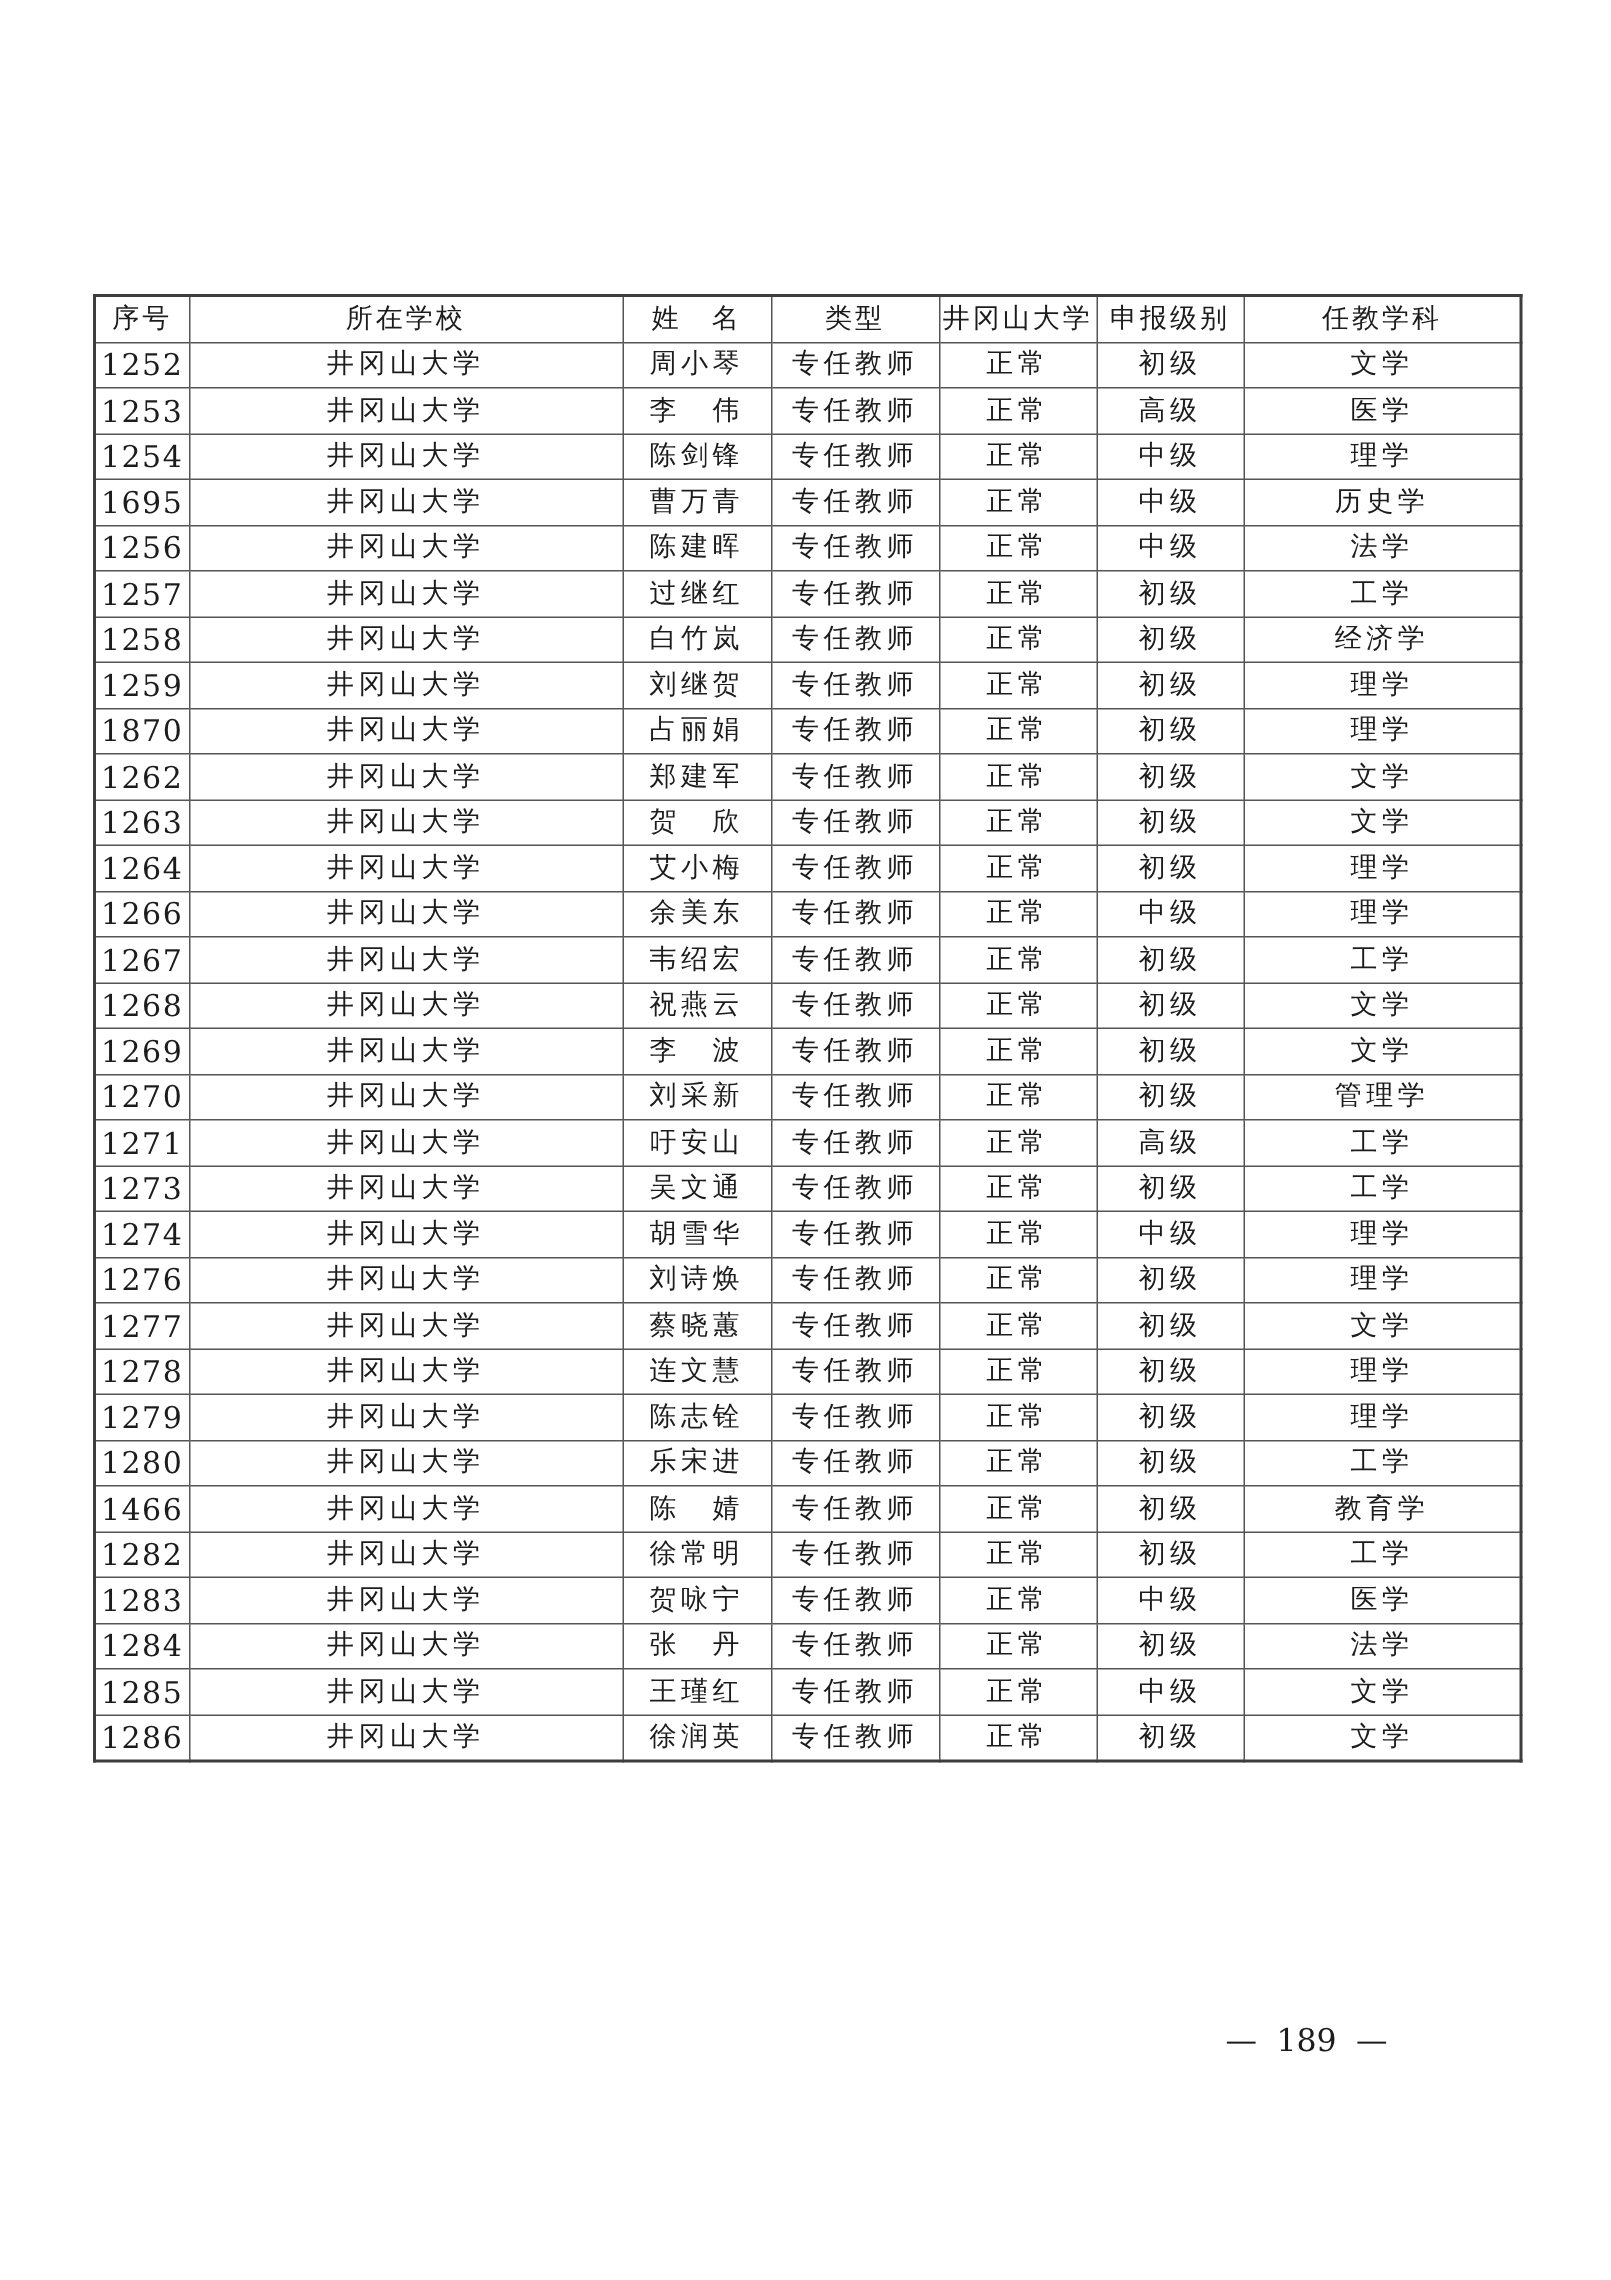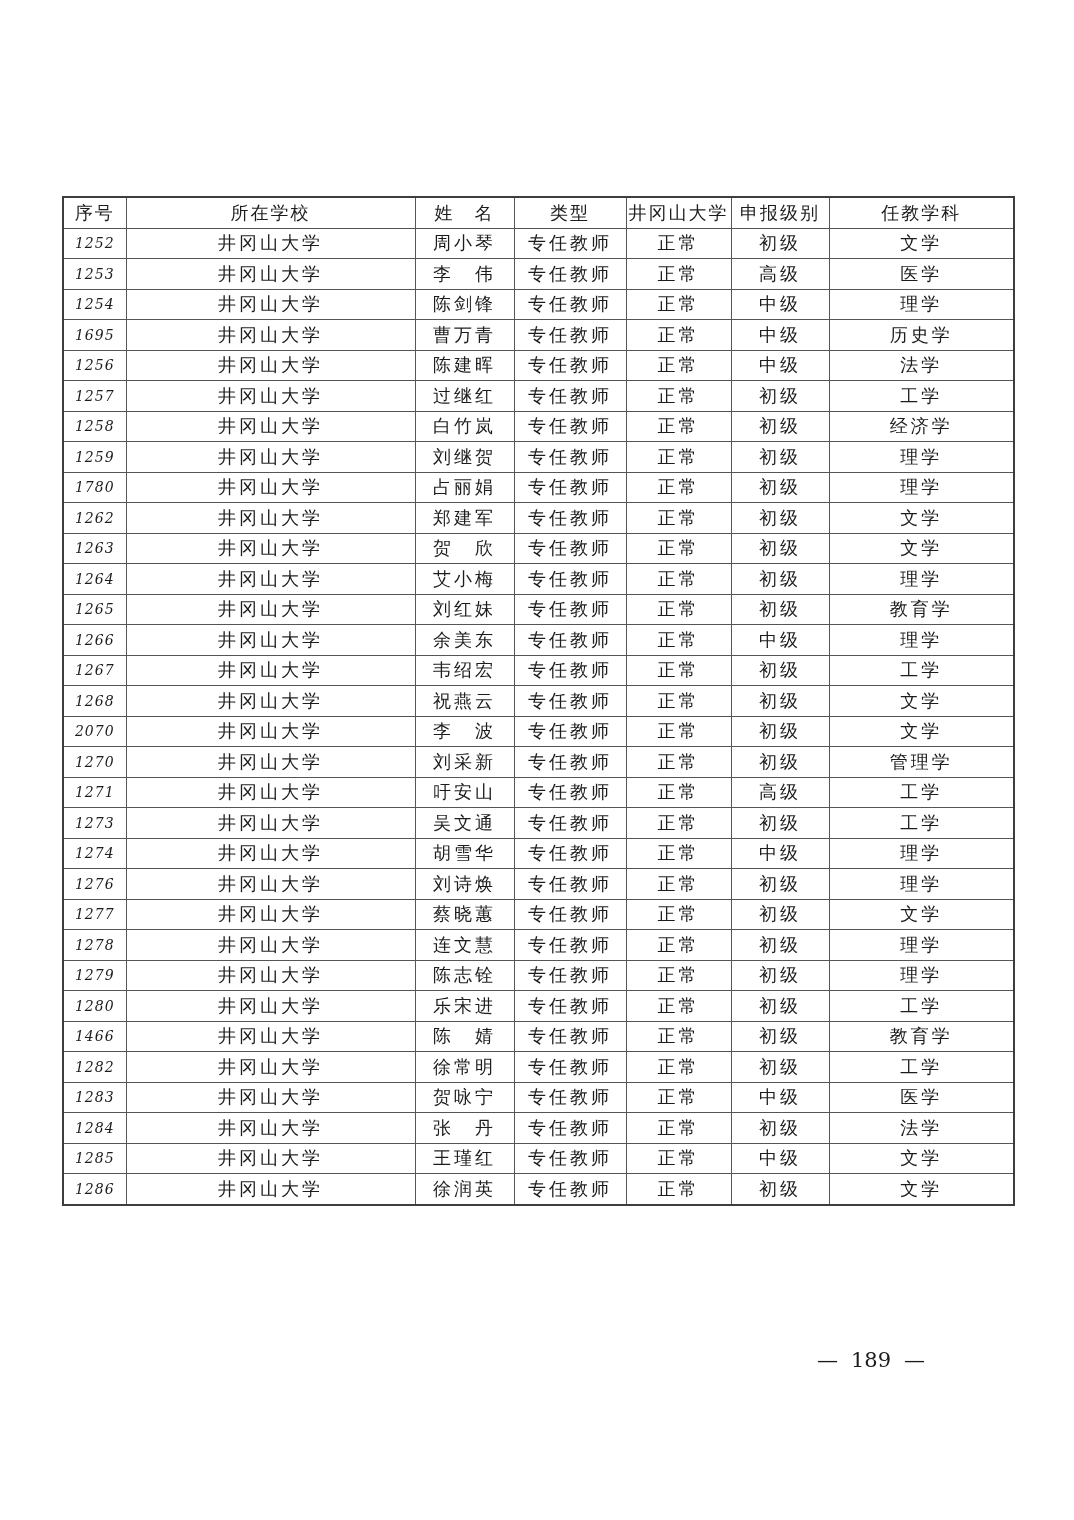--- a/index.html
+++ b/index.html
@@ -44,22 +44,21 @@
   }
   table.roster th {
     letter-spacing: 2px;
     margin-top: 24px;
   }
   table.roster td {
     letter-spacing: 3px;
   }
   table.roster td.col-no {
     letter-spacing: 1px;
-    font-size: 14px;
-    font-style: italic;
+    font-size: 20px;
   }
   .page-number {
     position: absolute;
     left: 796px;
     top: 1348px;
     width: 150px;
     display: flex;
     justify-content: center;
     align-items: center;
     gap: 13px;
@@ -160,21 +159,21 @@
         <tr>
           <td class="col-no">1259</td>
           <td class="col-school">井冈山大学</td>
           <td class="col-name">刘继贺</td>
           <td class="col-type">专任教师</td>
           <td class="col-category">正常</td>
           <td class="col-level">初级</td>
           <td class="col-subject">理学</td>
         </tr>
         <tr>
-          <td class="col-no">1780</td>
+          <td class="col-no">1870</td>
           <td class="col-school">井冈山大学</td>
           <td class="col-name">占丽娟</td>
           <td class="col-type">专任教师</td>
           <td class="col-category">正常</td>
           <td class="col-level">初级</td>
           <td class="col-subject">理学</td>
         </tr>
         <tr>
           <td class="col-no">1262</td>
           <td class="col-school">井冈山大学</td>
@@ -196,29 +195,20 @@
         <tr>
           <td class="col-no">1264</td>
           <td class="col-school">井冈山大学</td>
           <td class="col-name">艾小梅</td>
           <td class="col-type">专任教师</td>
           <td class="col-category">正常</td>
           <td class="col-level">初级</td>
           <td class="col-subject">理学</td>
         </tr>
         <tr>
-          <td class="col-no">1265</td>
-          <td class="col-school">井冈山大学</td>
-          <td class="col-name">刘红妹</td>
-          <td class="col-type">专任教师</td>
-          <td class="col-category">正常</td>
-          <td class="col-level">初级</td>
-          <td class="col-subject">教育学</td>
-        </tr>
-        <tr>
           <td class="col-no">1266</td>
           <td class="col-school">井冈山大学</td>
           <td class="col-name">余美东</td>
           <td class="col-type">专任教师</td>
           <td class="col-category">正常</td>
           <td class="col-level">中级</td>
           <td class="col-subject">理学</td>
         </tr>
         <tr>
           <td class="col-no">1267</td>
@@ -232,21 +222,21 @@
         <tr>
           <td class="col-no">1268</td>
           <td class="col-school">井冈山大学</td>
           <td class="col-name">祝燕云</td>
           <td class="col-type">专任教师</td>
           <td class="col-category">正常</td>
           <td class="col-level">初级</td>
           <td class="col-subject">文学</td>
         </tr>
         <tr>
-          <td class="col-no">2070</td>
+          <td class="col-no">1269</td>
           <td class="col-school">井冈山大学</td>
           <td class="col-name">李　波</td>
           <td class="col-type">专任教师</td>
           <td class="col-category">正常</td>
           <td class="col-level">初级</td>
           <td class="col-subject">文学</td>
         </tr>
         <tr>
           <td class="col-no">1270</td>
           <td class="col-school">井冈山大学</td>

